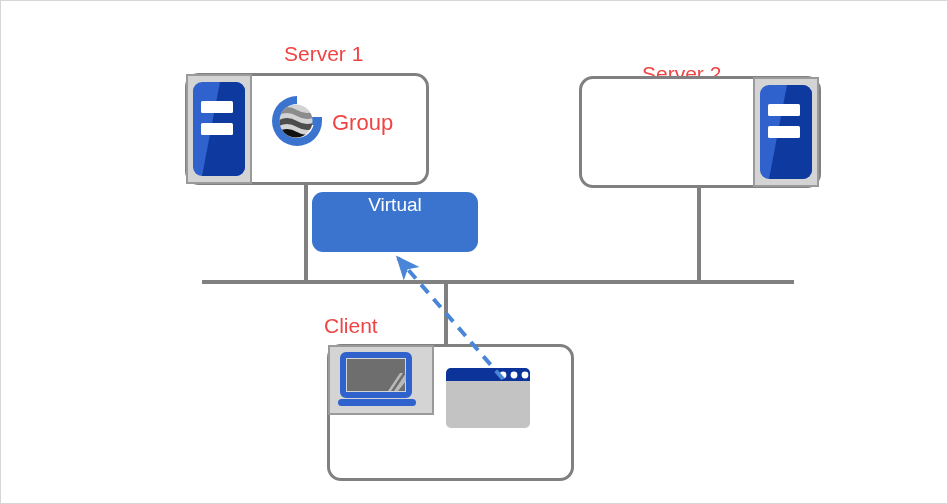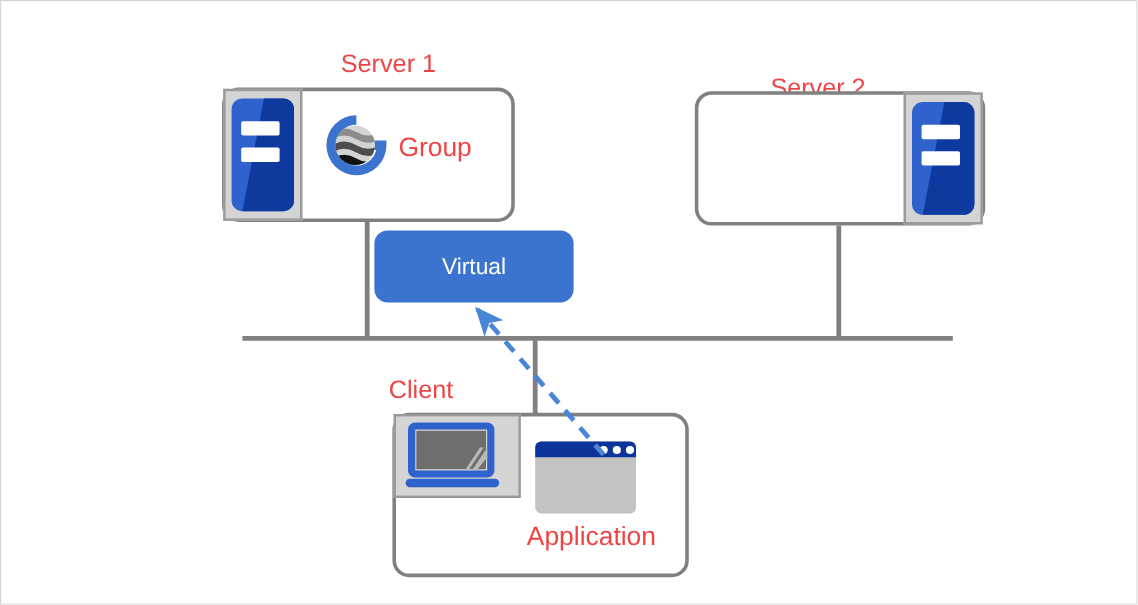--- a/index.html
+++ b/index.html
@@ -71,21 +71,20 @@
     height: 60px;
     background: #3b74ce;
     border-radius: 11px;
     color: #ffffff;
     font-size: 19px;
     line-height: 25px;
     text-align: center;
     display: flex;
     flex-direction: column;
     align-items: center;
-    justify-content: center;
     box-sizing: border-box;
   }
   #vcn-box .vcn-line { display: block; }
 </style>
 </head>
 <body>
 
 <div id="canvas">
 
   <svg class="svg-layer" viewBox="0 0 948 504">
@@ -159,21 +158,20 @@
   </div>
 
   <svg style="position:absolute; left:444px; top:366px; width:86px; height:62px;" viewBox="0 0 86 62">
     <rect x="1" y="1" width="84" height="60" rx="5" fill="#c3c3c3"></rect>
     <path d="M1 6 A5 5 0 0 1 6 1 H80 A5 5 0 0 1 85 6 V14 H1 Z" fill="#0c3399"></path>
     <circle cx="58" cy="8" r="3.4" fill="#ffffff"></circle>
     <circle cx="69" cy="8" r="3.4" fill="#ffffff"></circle>
     <circle cx="80" cy="8" r="3.4" fill="#ffffff"></circle>
   </svg>
 
-  <div class="label" id="application-label">Application</div>
 
   <svg class="svg-layer" viewBox="0 0 948 504">
     <defs>
       <marker id="arrowhead" markerWidth="7" markerHeight="7" refX="5.6" refY="3.2" orient="auto" markerUnits="strokeWidth">
         <path d="M6.4 3.2 L0.4 0.6 L1.9 3.2 L0.4 5.8 Z" fill="#4a86d8"></path>
       </marker>
     </defs>
     <line x1="502" y1="378" x2="397" y2="257" stroke="#4a86d8" stroke-width="4" stroke-dasharray="11 8" marker-end="url(#arrowhead)"></line>
   </svg>
 

